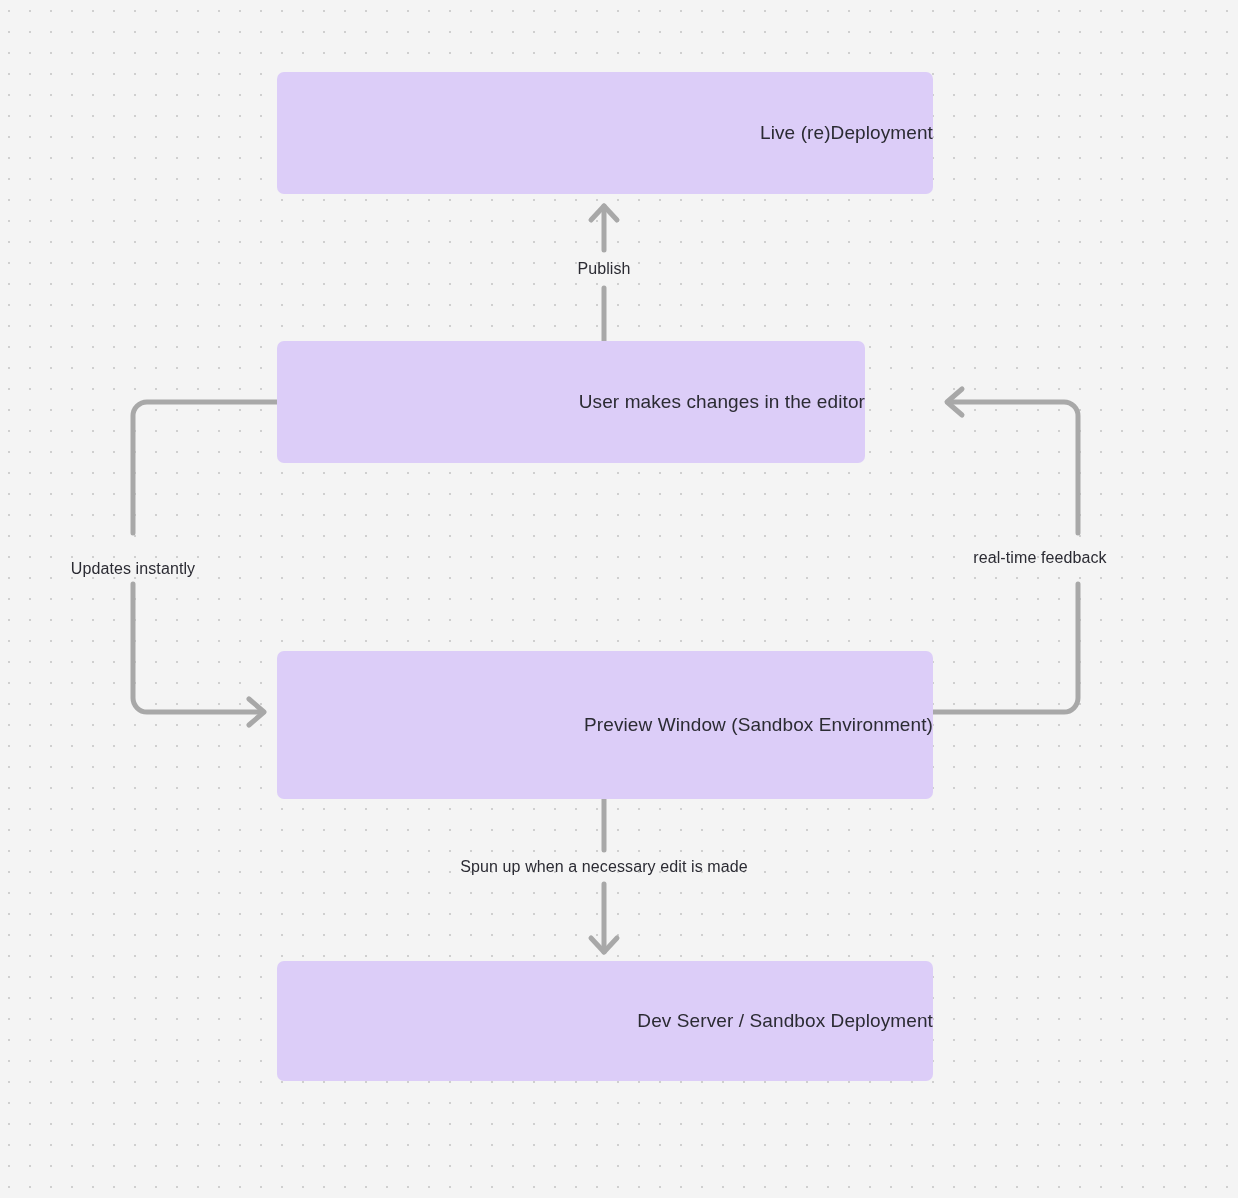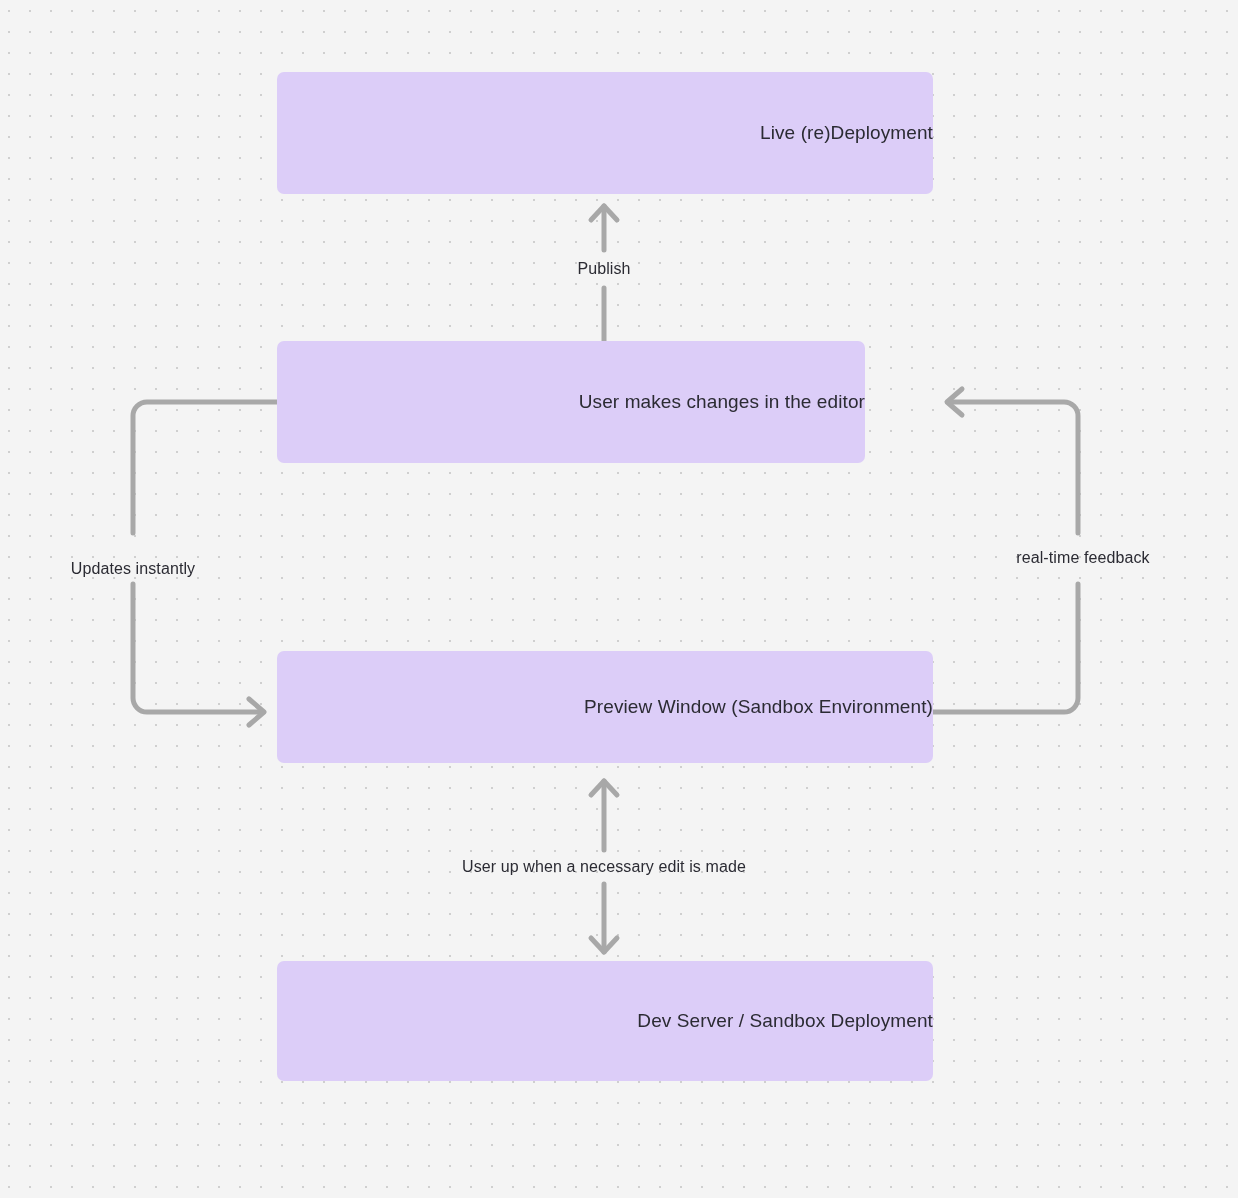--- a/index.html
+++ b/index.html
@@ -92,29 +92,29 @@
   </svg>
 
   <div class="node" style="left:277px; top:72px; width:656px; height:122px;">
     <span class="node-label">Live (re)Deployment</span>
   </div>
 
   <div class="node" style="left:277px; top:341px; width:588px; height:122px;">
     <span class="node-label">User makes changes in the editor</span>
   </div>
 
-  <div class="node" style="left:277px; top:651px; width:656px; height:112px;">
+  <div class="node" style="left:277px; top:651px; width:656px; height:148px;">
     <span class="node-label">Preview Window (Sandbox Environment)</span>
   </div>
 
   <div class="node" style="left:277px; top:961px; width:656px; height:120px;">
     <span class="node-label">Dev Server / Sandbox Deployment</span>
   </div>
 
   <div class="edge-label" style="left:604px; top:269px; transform:translate(-50%,-50%);">Publish</div>
 
   <div class="edge-label" style="left:133px; top:558px; transform:translate(-50%,-50%);margin-top:11px;">Updates instantly</div>
 
-  <div class="edge-label" style="left:1083px; top:558px; transform:translate(-50%,-50%);">real-time feedback</div>
+  <div class="edge-label" style="left:1040px; top:558px; transform:translate(-50%,-50%);">real-time feedback</div>
 
-  <div class="edge-label" style="left:604px; top:867px; transform:translate(-50%,-50%);">User up when a necessary edit is made</div>
+  <div class="edge-label" style="left:604px; top:867px; transform:translate(-50%,-50%);">Spun up when a necessary edit is made</div>
 
 </div>
 
 </body></html>

